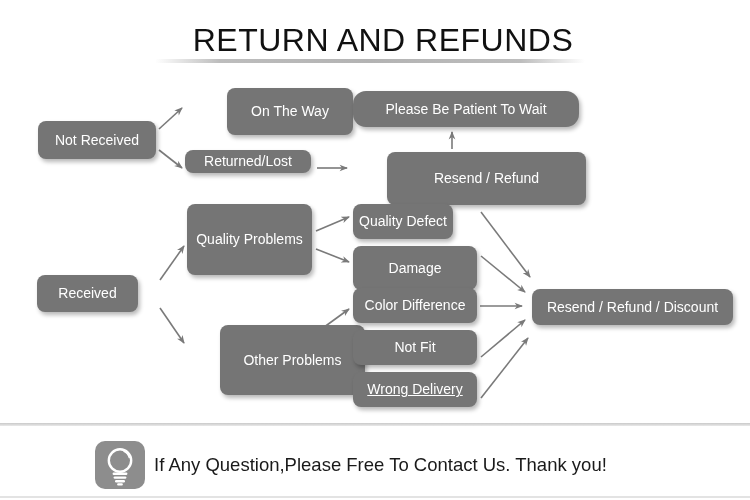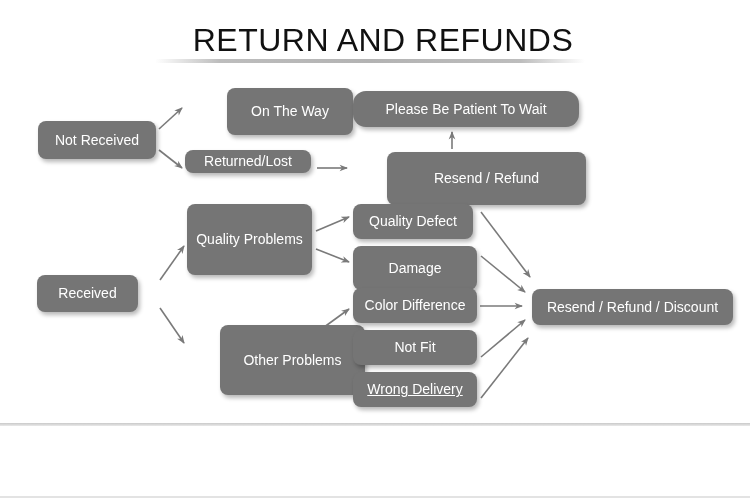--- a/index.html
+++ b/index.html
@@ -69,26 +69,38 @@
 
   <div>
       <div class="node" style="left: 38px; top: 121px; width: 118px; height: 38px;">Not Received</div>
       <div class="node" style="left: 185px; top: 88px; width: 126px; height: 47px; margin-left: 42px;">On The Way</div>
       <div class="node" style="left: 185px; top: 150px; width: 126px; height: 23px;">Returned/Lost</div>
       <div class="node" style="left: 353px; top: 91px; width: 226px; height: 36px; border-radius: 13px;">Please Be Patient To Wait</div>
       <div class="node" style="left: 353px; top: 152px; width: 199px; height: 53px; margin-left: 34px;">Resend / Refund</div>
       <div class="node" style="left: 37px; top: 275px; width: 101px; height: 37px;">Received</div>
       <div class="node" style="left: 187px; top: 204px; width: 125px; height: 71px;">Quality Problems</div>
       <div class="node" style="left: 187px; top: 325px; width: 145px; height: 70px; margin-left: 33px;">Other Problems</div>
-      <div class="node" style="left: 353px; top: 204px; width: 120px; height: 35px;">Quality Defect</div>
+      <div class="node" style="left: 353px; top: 204px; width: 100px; height: 35px;">Quality Defect</div>
       <div class="node" style="left: 353px; top: 246px; width: 124px; height: 44px;">Damage</div>
       <div class="node" style="left: 353px; top: 288px; width: 124px; height: 35px;">Color Difference</div>
       <div class="node" style="left: 353px; top: 330px; width: 124px; height: 35px;">Not Fit</div>
       <div class="node" style="left: 353px; top: 372px; width: 124px; height: 35px; text-decoration: underline;">Wrong Delivery</div>
       <div class="node" style="left: 532px; top: 289px; width: 201px; height: 36px;">Resend / Refund / Discount</div>
     </div>
 
   <div class="divider divider-top"></div>
 
+  <div class="footer">
+    <svg class="bulb" width="50" height="48" viewBox="0 0 50 48">
+      <rect class="bulb-bg" x="0" y="0" width="50" height="48" rx="10"></rect>
+      <circle class="bulb-stroke" cx="25" cy="19.5" r="11.2" stroke-width="2.4"></circle>
+      <path class="bulb-stroke" d="M29,10.2 A9.8,9.8 0 0 1 34.3,16.5" stroke-width="1.5"></path>
+      <line class="bulb-stroke" x1="18.8" y1="32.8" x2="31.2" y2="32.8" stroke-width="2.4"></line>
+      <line class="bulb-stroke" x1="19.8" y1="36.6" x2="30.2" y2="36.6" stroke-width="2.4"></line>
+      <line class="bulb-stroke" x1="21.2" y1="40.2" x2="28.8" y2="40.2" stroke-width="2.4"></line>
+      <line class="bulb-stroke" x1="23.2" y1="43.4" x2="26.8" y2="43.4" stroke-width="2.2"></line>
+    </svg>
+    <span class="msg">If Any Question,Please Free To Contact Us. Thank you!</span>
+  </div>
 
   <div class="divider divider-bottom"></div>
 
 </div>
 
 </body></html>

